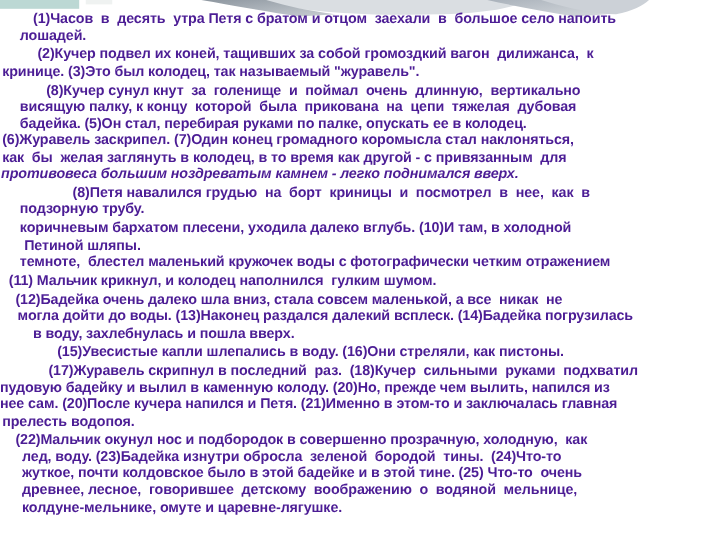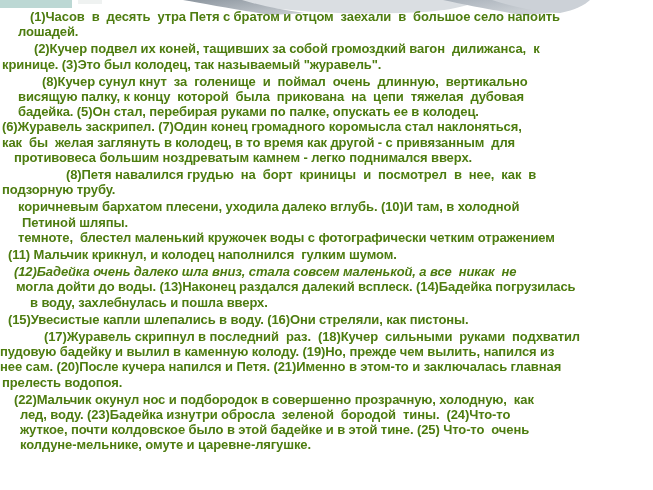--- a/index.html
+++ b/index.html
@@ -24,21 +24,21 @@
     display: block;
     pointer-events: none;
   }
   .text-passage {
     position: absolute;
     top: 9px;
     left: 0;
     width: 653px;
     padding-right: 4px;
     box-sizing: border-box;
-    color: #4d7c0f;
+    color: #4c1d95;
     font-size: 13px;
     font-weight: bold;
     line-height: 15.2px;
     letter-spacing: -0.1px;
   }
   .paragraph {
     margin: 0;
   }
   .paragraph + .paragraph {
     margin-top: 2px;
@@ -80,49 +80,50 @@
       <div class="paragraph">
         <div class="text-line" style="padding-left: 34px;">(2)Кучер подвел их коней, тащивших за собой громоздкий вагон  дилижанса,  к</div>
         <div class="text-line" style="padding-left: 2px;">кринице. (3)Это был колодец, так называемый "журавель".</div>
       </div>
       <div class="paragraph">
         <div class="text-line" style="padding-left: 42px;">(8)Кучер сунул кнут  за  голенище  и  поймал  очень  длинную,  вертикально</div>
         <div class="text-line" style="padding-left: 18px;">висящую палку, к концу  которой  была  прикована  на  цепи  тяжелая  дубовая</div>
         <div class="text-line" style="padding-left: 18px;">бадейка. (5)Он стал, перебирая руками по палке, опускать ее в колодец.</div>
         <div class="text-line" style="padding-left: 2px;">(6)Журавель заскрипел. (7)Один конец громадного коромысла стал наклоняться,</div>
         <div class="text-line" style="padding-left: 2px;">как  бы  желая заглянуть в колодец, в то время как другой - с привязанным  для</div>
-        <div class="text-line" style="padding-left: 14px;">противовеса большим ноздреватым камнем - легко поднимался вверх.</div>
+        <div class="text-line" style="padding-left: 1px; font-style: italic;">противовеса большим ноздреватым камнем - легко поднимался вверх.</div>
       </div>
       <div class="paragraph">
         <div class="text-line" style="padding-left: 66px;">(8)Петя навалился грудью  на  борт  криницы  и  посмотрел  в  нее,  как  в</div>
-        <div class="text-line" style="padding-left: 2px;">подзорную трубу.</div>
+        <div class="text-line" style="padding-left: 18px;">подзорную трубу.</div>
       </div>
       <div class="paragraph">
         <div class="text-line" style="padding-left: 18px;">коричневым бархатом плесени, уходила далеко вглубь. (10)И там, в холодной</div>
         <div class="text-line" style="padding-left: 22px;">Петиной шляпы.</div>
         <div class="text-line" style="padding-left: 18px;">темноте,  блестел маленький кружочек воды с фотографически четким отражением</div>
       </div>
       <div class="paragraph">
         <div class="text-line" style="padding-left: 8px;">(11) Мальчик крикнул, и колодец наполнился  гулким шумом.</div>
       </div>
       <div class="paragraph">
-        <div class="text-line" style="padding-left: 14px; font-style: italic;">(12)Бадейка очень далеко шла вниз, стала совсем маленькой, а все  никак  не</div>
+        <div class="text-line" style="padding-left: 14px;">(12)Бадейка очень далеко шла вниз, стала совсем маленькой, а все  никак  не</div>
         <div class="text-line" style="padding-left: 16px;">могла дойти до воды. (13)Наконец раздался далекий всплеск. (14)Бадейка погрузилась</div>
         <div class="text-line" style="padding-left: 30px;">в воду, захлебнулась и пошла вверх.</div>
       </div>
       <div class="paragraph">
-        <div class="text-line" style="padding-left: 8px;">(15)Увесистые капли шлепались в воду. (16)Они стреляли, как пистоны.</div>
+        <div class="text-line" style="padding-left: 8px; margin-left: 44px;">(15)Увесистые капли шлепались в воду. (16)Они стреляли, как пистоны.</div>
       </div>
       <div class="paragraph">
         <div class="text-line" style="padding-left: 12px; margin-left: 32px;">(17)Журавель скрипнул в последний  раз.  (18)Кучер  сильными  руками  подхватил</div>
-        <div class="text-line" style="padding-left: 0px;">пудовую бадейку и вылил в каменную колоду. (19)Но, прежде чем вылить, напился из</div>
+        <div class="text-line" style="padding-left: 0px;">пудовую бадейку и вылил в каменную колоду. (20)Но, прежде чем вылить, напился из</div>
         <div class="text-line" style="padding-left: 0px;">нее сам. (20)После кучера напился и Петя. (21)Именно в этом-то и заключалась главная</div>
         <div class="text-line" style="padding-left: 2px;">прелесть водопоя.</div>
       </div>
       <div class="paragraph">
         <div class="text-line" style="padding-left: 14px;">(22)Мальчик окунул нос и подбородок в совершенно прозрачную, холодную,  как</div>
         <div class="text-line" style="padding-left: 20px;">лед, воду. (23)Бадейка изнутри обросла  зеленой  бородой  тины.  (24)Что-то</div>
         <div class="text-line" style="padding-left: 20px;">жуткое, почти колдовское было в этой бадейке и в этой тине. (25) Что-то  очень</div>
+        <div class="text-line" style="padding-left: 20px;">древнее, лесное,  говорившее  детскому  воображению  о  водяной  мельнице,</div>
         <div class="text-line" style="padding-left: 20px;">колдуне-мельнике, омуте и царевне-лягушке.</div>
       </div>
     </div>
 
 </div>
 
 </body></html>

